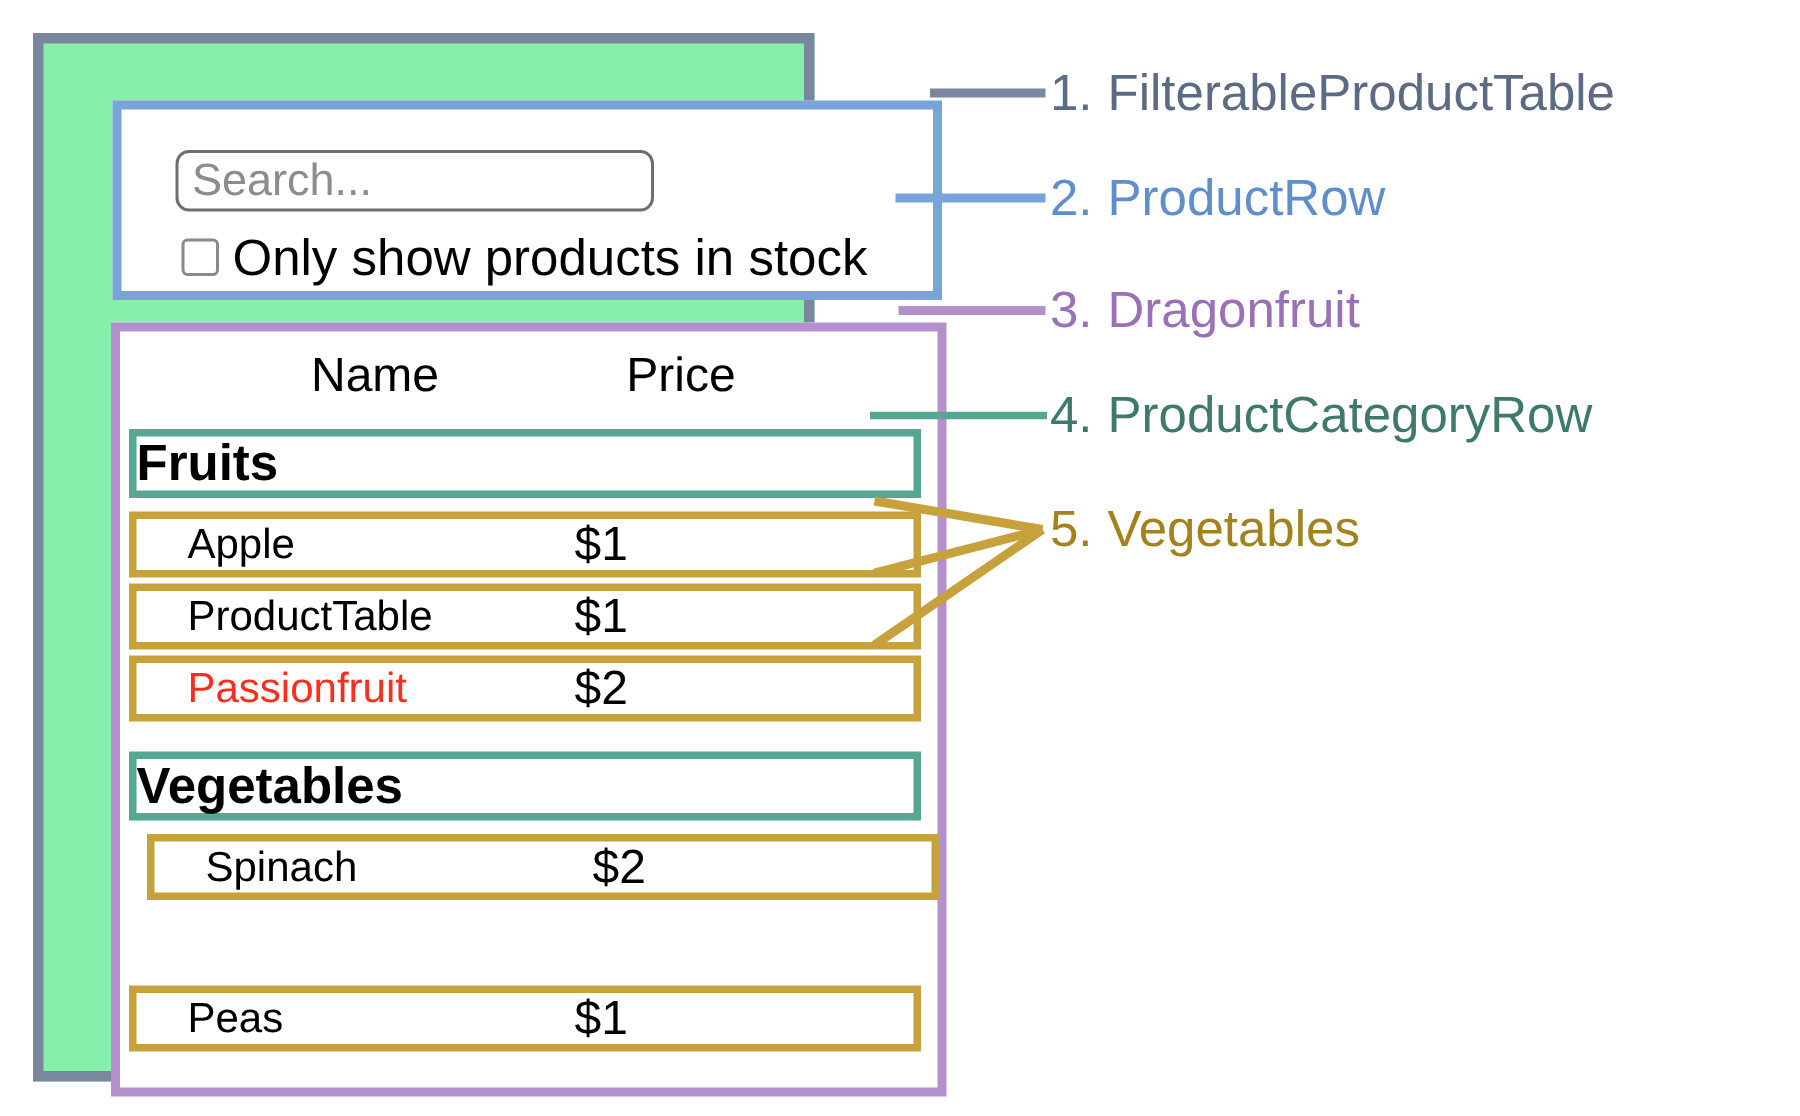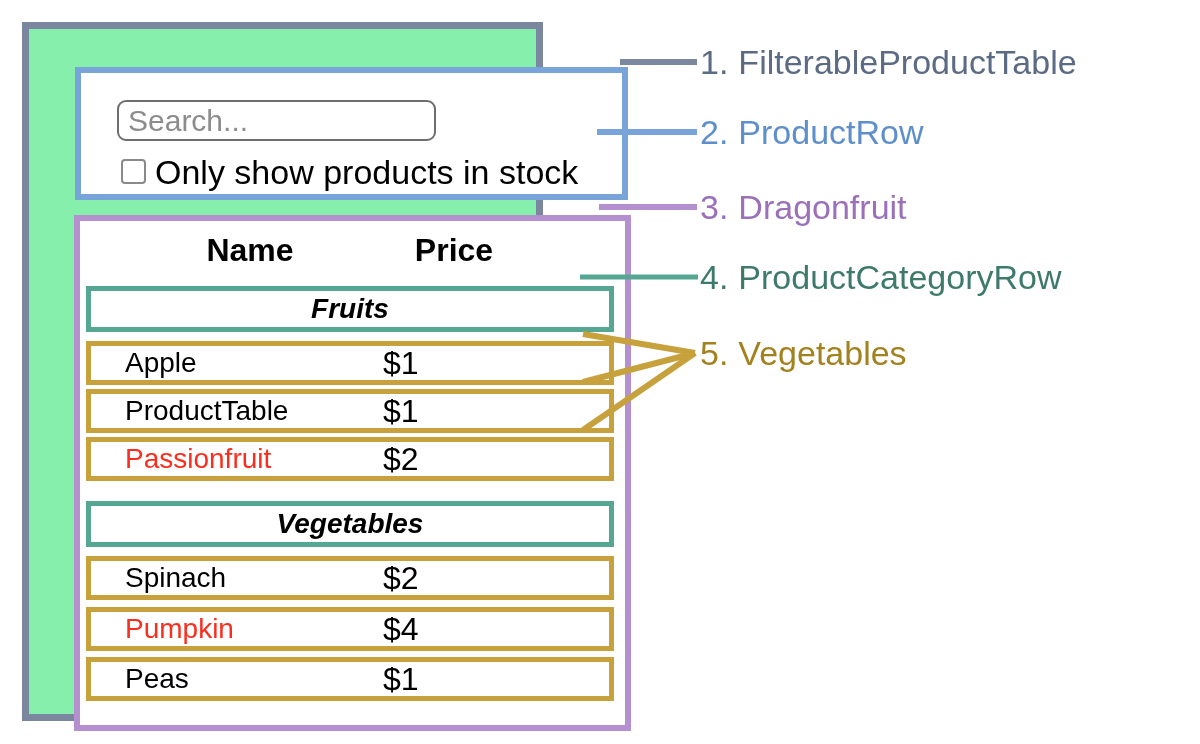--- a/index.html
+++ b/index.html
@@ -37,33 +37,33 @@
     box-sizing:border-box;border:2px solid #8a8a8a;border-radius:4px;background:#fff;
   }
   #stock-label{
     position:absolute;left:74px;top:79px;font-size:34px;line-height:40px;color:#000;
     white-space:nowrap;
   }
 
   
   .th{
     position:absolute;top:29px;transform:translate(-50%,-50%);
-    font-weight:bold;font-size:32px;white-space:nowrap;
+    font-weight:normal;font-size:32px;white-space:nowrap;
   }
   #th-name{left:170px;}
   #th-price{left:374px;text-align:right;}
 
   .trow{
     position:absolute;left:6px;width:528px;height:44px;
     box-sizing:border-box;background:#fff;
   }
   .category-row{
     border:5px solid #55A794;height:46px;
-    display:flex;align-items:center;justify-content:center;
-    font-weight:bold;font-size:28px;font-style:italic;
+    display:flex;align-items:center;
+    font-weight:bold;font-size:34px;
   }
   .product-row{border:5px solid #C6A13C;}
   .p-name{
     position:absolute;left:34px;top:50%;transform:translateY(-50%);
     font-size:28px;white-space:nowrap;
   }
   .p-price{
     position:absolute;left:292px;top:50%;transform:translateY(-50%);
     font-size:32px;white-space:nowrap;
   }
@@ -118,27 +118,23 @@
     </div>
     <div class="trow product-row" style="top:216px;">
       <span class="p-name oos">Passionfruit</span>
       <span class="p-price">$2</span>
     </div>
 
     <div class="trow category-row" style="top:280px;">
       <span>Vegetables</span>
     </div>
 
-    <div class="trow product-row" style="top:335px;">
+    <div class="trow product-row" style="top:335px;margin-left:12px;">
       <span class="p-name">Spinach</span>
       <span class="p-price">$2</span>
-    </div>
-    <div class="trow product-row" style="top:386px;">
-      <span class="p-name oos">Pumpkin</span>
-      <span class="p-price">$4</span>
     </div>
     <div class="trow product-row" style="top:436px;text-decoration:underline;">
       <span class="p-name">Peas</span>
       <span class="p-price">$1</span>
     </div>
   </div>
 </div>
 
 <svg id="connectors" viewBox="0 0 1200 744">
   <line class="lc-slate" x1="620" y1="62" x2="697" y2="62"></line>

